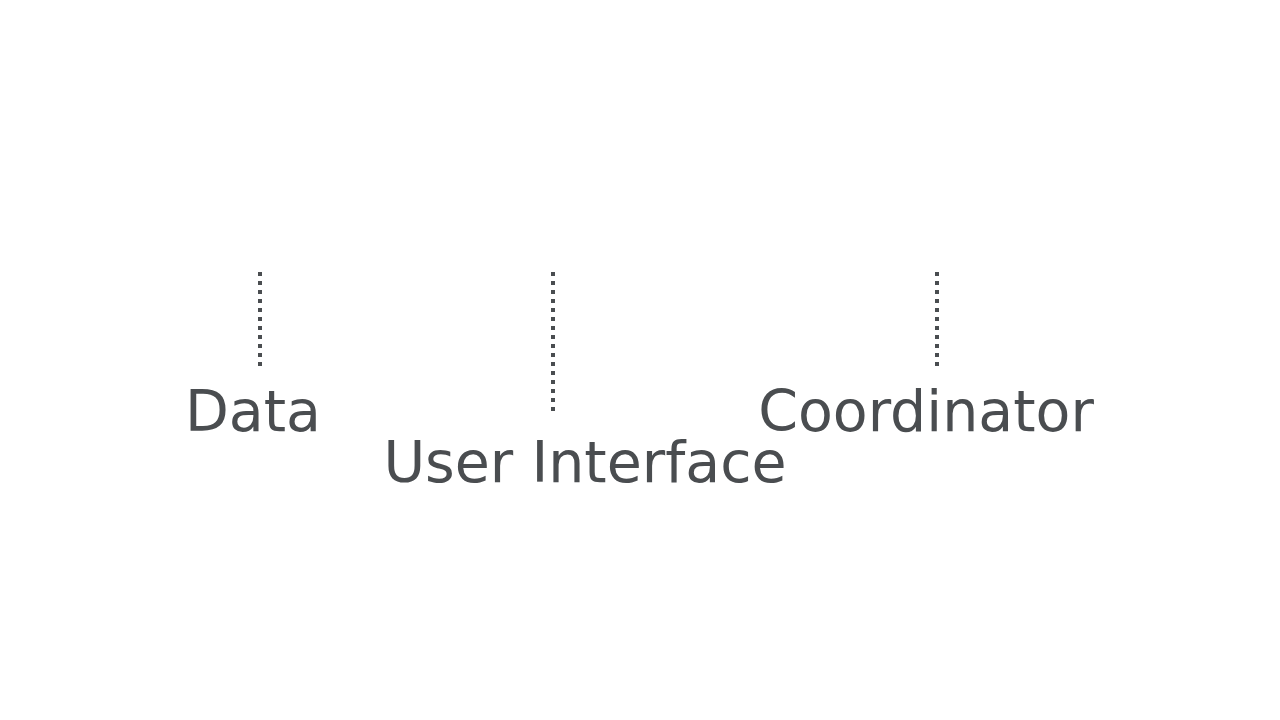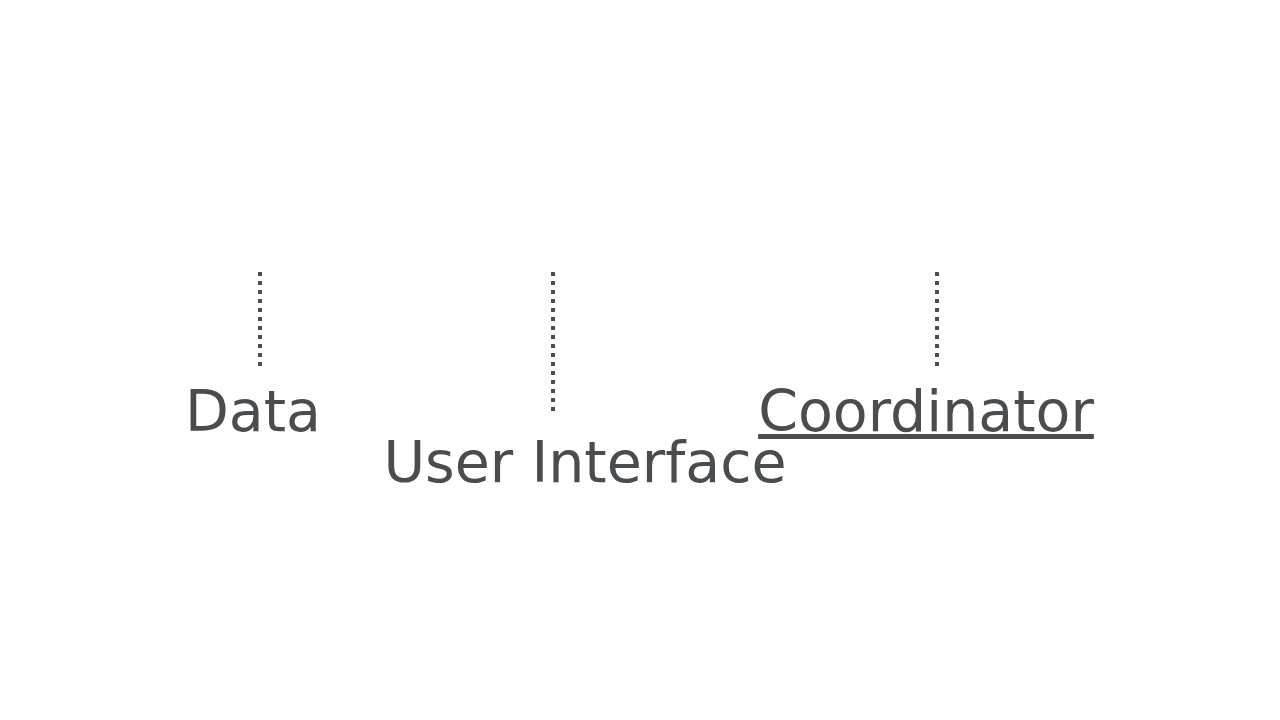--- a/index.html
+++ b/index.html
@@ -61,21 +61,21 @@
     font-family: "DejaVu Sans", "Liberation Sans", sans-serif;
     font-weight: 400;
     font-size: 57px;
     line-height: 50px;
     color: #4a4d50;
     white-space: nowrap;
     transform: translateX(-50%);
   }
   .leaf-data  { left: 253px; top: 386px; }
   .leaf-ui    { left: 545px; top: 437px; margin-left: 40px; }
-  .leaf-ctrl  { left: 926px; top: 386px; text-decoration: underline; }
+  .leaf-ctrl  { left: 926px; top: 386px; }
 </style>
 </head>
 <body>
 
 <div id="slide">
 
 
   <div class="leader leader-model"></div>
 
   <div class="leader leader-view"></div>

